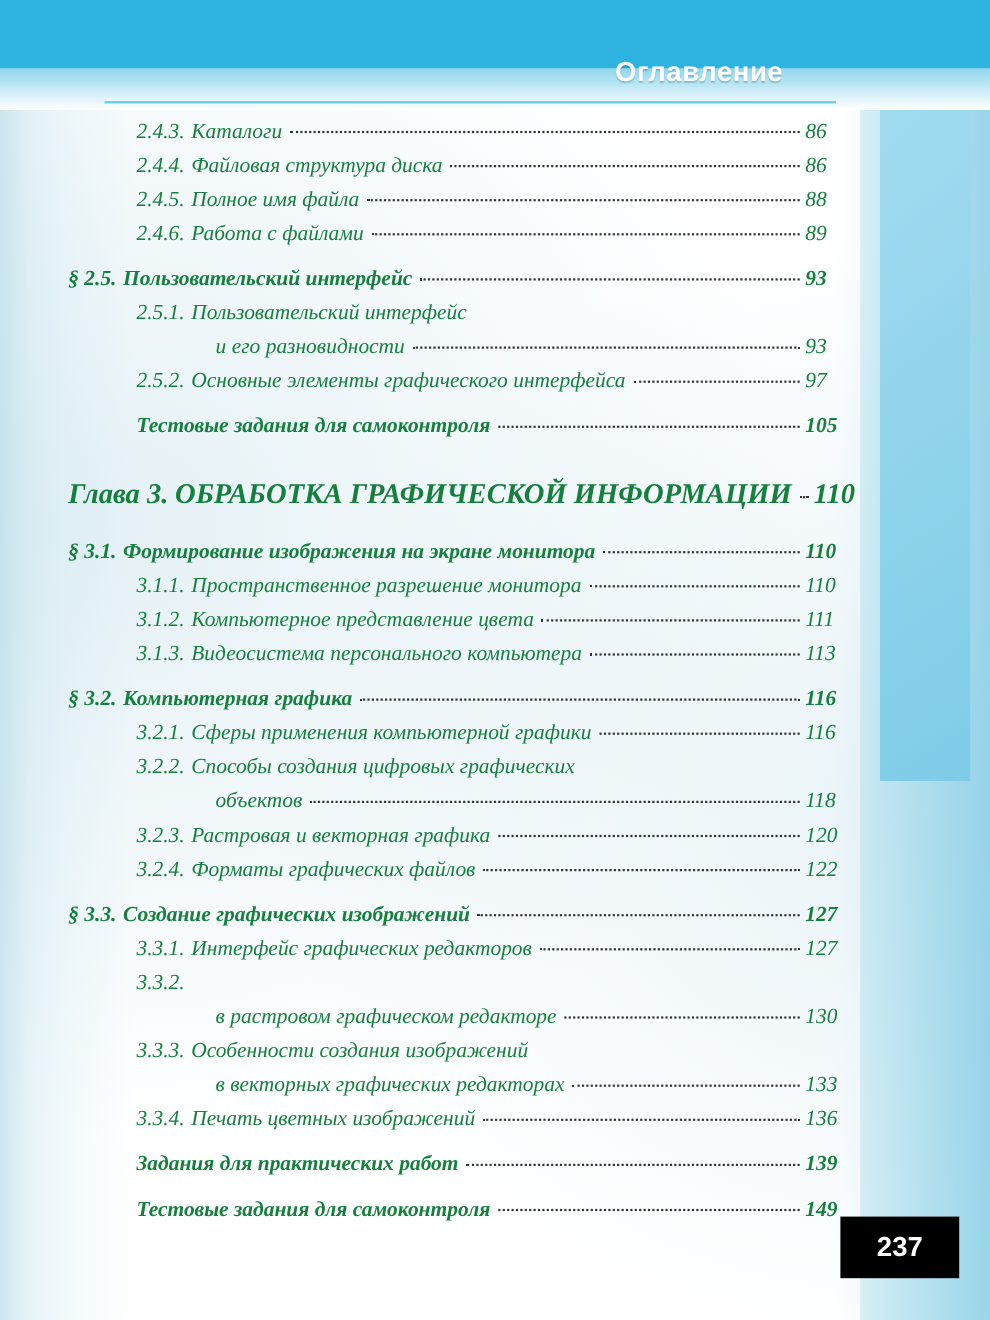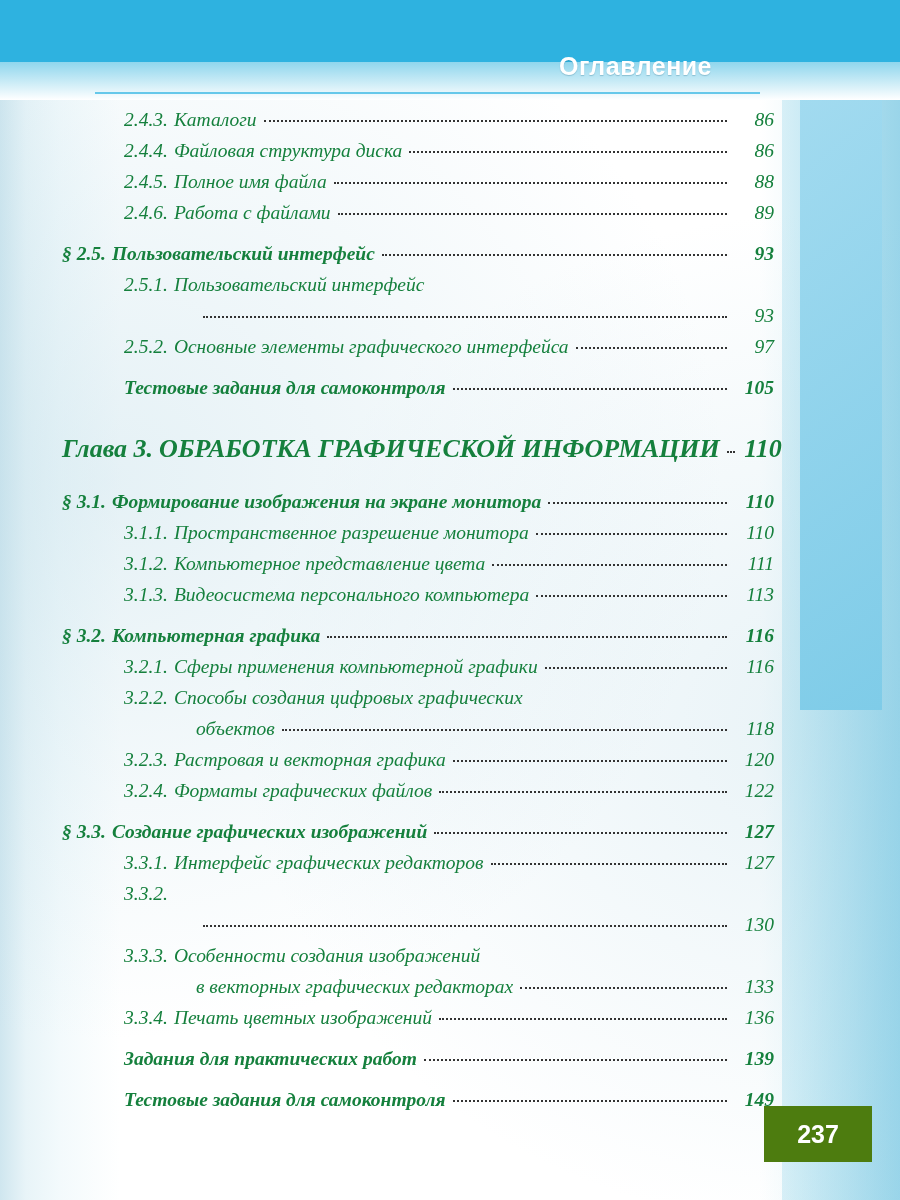--- a/index.html
+++ b/index.html
@@ -140,21 +140,20 @@
     margin: 0 5px 0 7px;
     overflow: hidden;
     height: 0;
     border-bottom: 2.2px dotted #333;
     position: relative;
     top: -4px;
     min-width: 8px;
   }
   .toc-row .pg {
     flex: 0 0 auto;
-    text-align: right;
     width: 42px;
     font-variant-numeric: tabular-nums;
   }
 
   
   .toc-row.multiline {
     display: block;
     white-space: normal;
   }
   .toc-row.multiline .line1 {
@@ -182,21 +181,21 @@
     font-weight: bold;
     font-size: 26px;
   }
 
   .footer-page {
     position: absolute;
     right: 28px;
     bottom: 38px;
     width: 108px;
     height: 56px;
-    background: #4d7c0f;
+    background: #000000;
     color: #ffffff;
     font-family: "Liberation Sans", sans-serif;
     font-weight: bold;
     font-size: 25px;
     display: flex;
     align-items: center;
     justify-content: center;
   }
 </style>
 </head>
@@ -248,20 +247,21 @@
       <span class="dots"></span>
       <span class="pg">93</span>
     </div>
     <div class="toc-row lvl-sub multiline">
       <div class="line1">
         <span class="num">2.5.1.</span>
         <span class="ttl">Пользовательский интерфейс</span>
       </div>
       <div class="line2">
         <span class="sub-indent"></span>
+        <span class="ttl">и его разновидности</span>
         <span class="dots"></span>
         <span class="pg">93</span>
       </div>
     </div>
     <div class="toc-row lvl-sub">
       <span class="num">2.5.2.</span>
       <span class="ttl">Основные элементы графического интерфейса</span>
       <span class="dots"></span>
       <span class="pg">97</span>
     </div>
@@ -352,20 +352,21 @@
       <span class="ttl">Интерфейс графических редакторов</span>
       <span class="dots"></span>
       <span class="pg">127</span>
     </div>
     <div class="toc-row lvl-sub multiline">
       <div class="line1">
         <span class="num">3.3.2.</span>
       </div>
       <div class="line2">
         <span class="sub-indent"></span>
+        <span class="ttl">в растровом графическом редакторе</span>
         <span class="dots"></span>
         <span class="pg">130</span>
       </div>
     </div>
     <div class="toc-row lvl-sub multiline">
       <div class="line1">
         <span class="num">3.3.3.</span>
         <span class="ttl">Особенности создания изображений</span>
       </div>
       <div class="line2">

